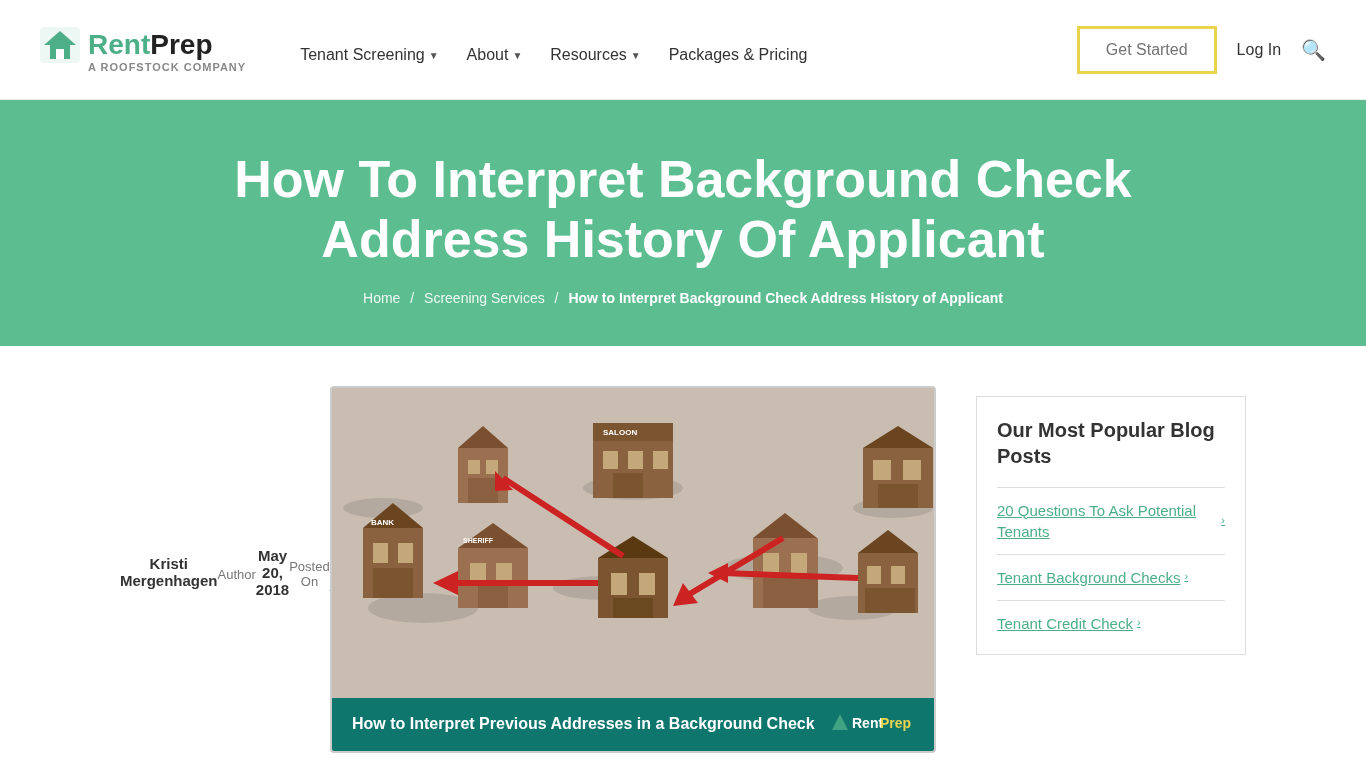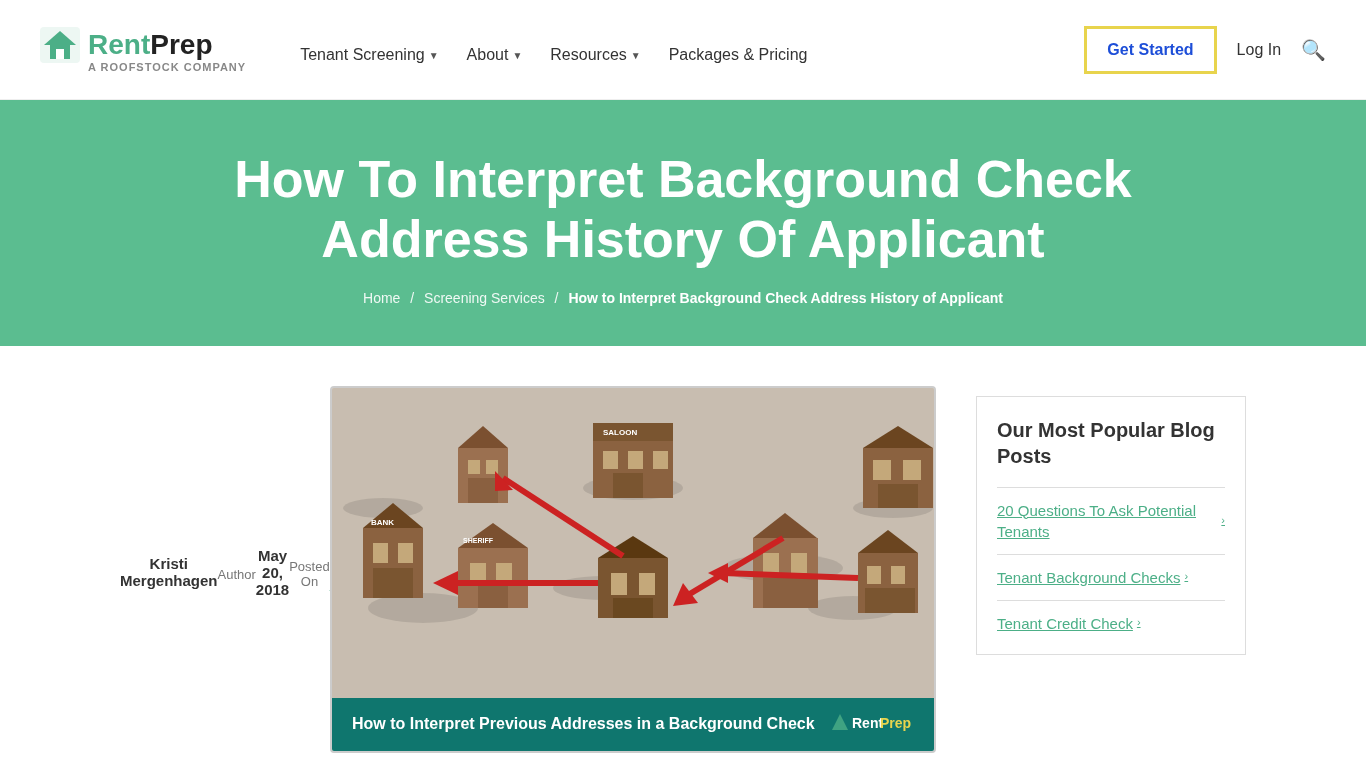--- a/index.html
+++ b/index.html
@@ -66,26 +66,26 @@
       font-size: 10px;
       color: #555;
     }
     .header-right {
       display: flex;
       align-items: center;
       gap: 20px;
       margin-left: auto;
     }
     .btn-get-started {
-      padding: 12px 20px;
+      padding: 12px 26px;
       background: #fff;
       border: 3px solid #e8d44d;
-      color: #1d4ed8;
+      color: #737373;
       font-size: 16px;
-      font-weight: 700;
+      font-weight: 400;
       cursor: pointer;
       white-space: nowrap;
     }
     .btn-login {
       font-size: 16px;
       color: #333;
       cursor: pointer;
       font-weight: 500;
     }
     .search-icon-btn {

